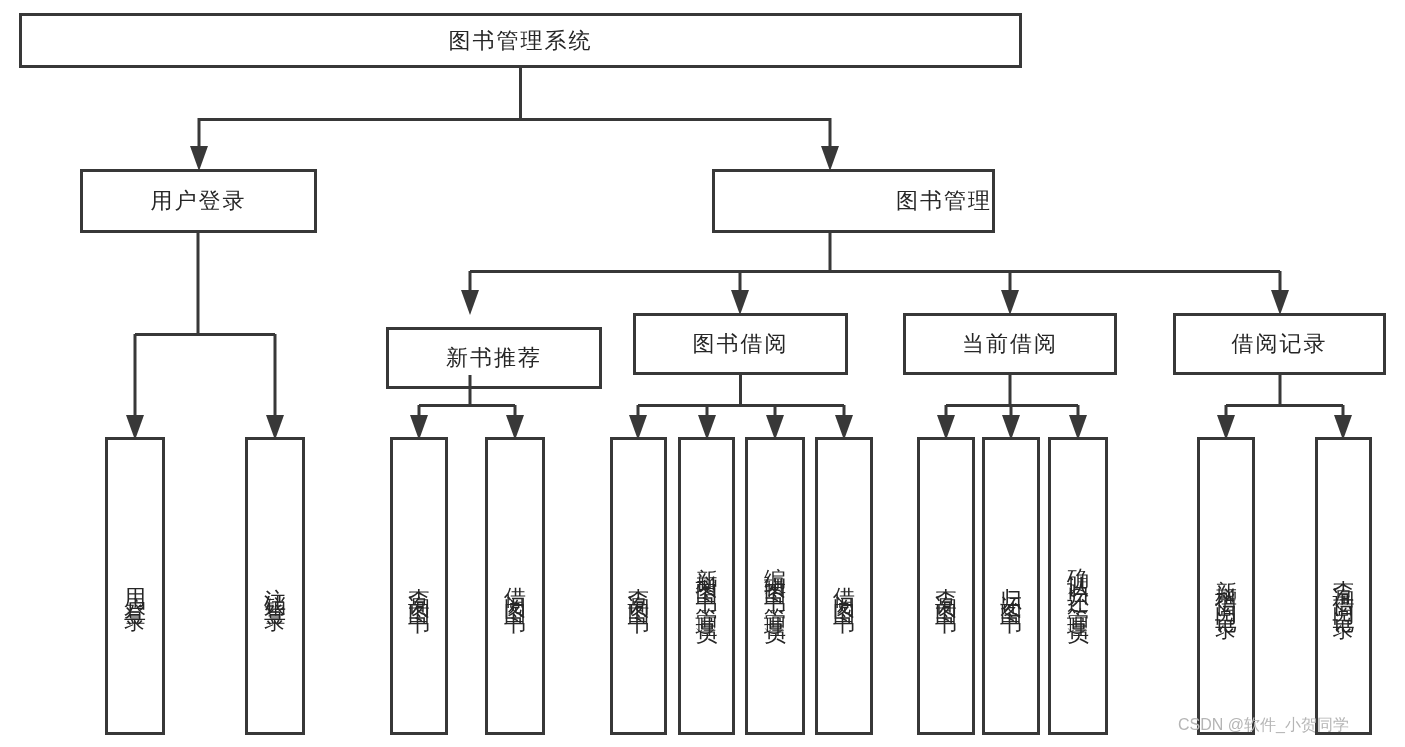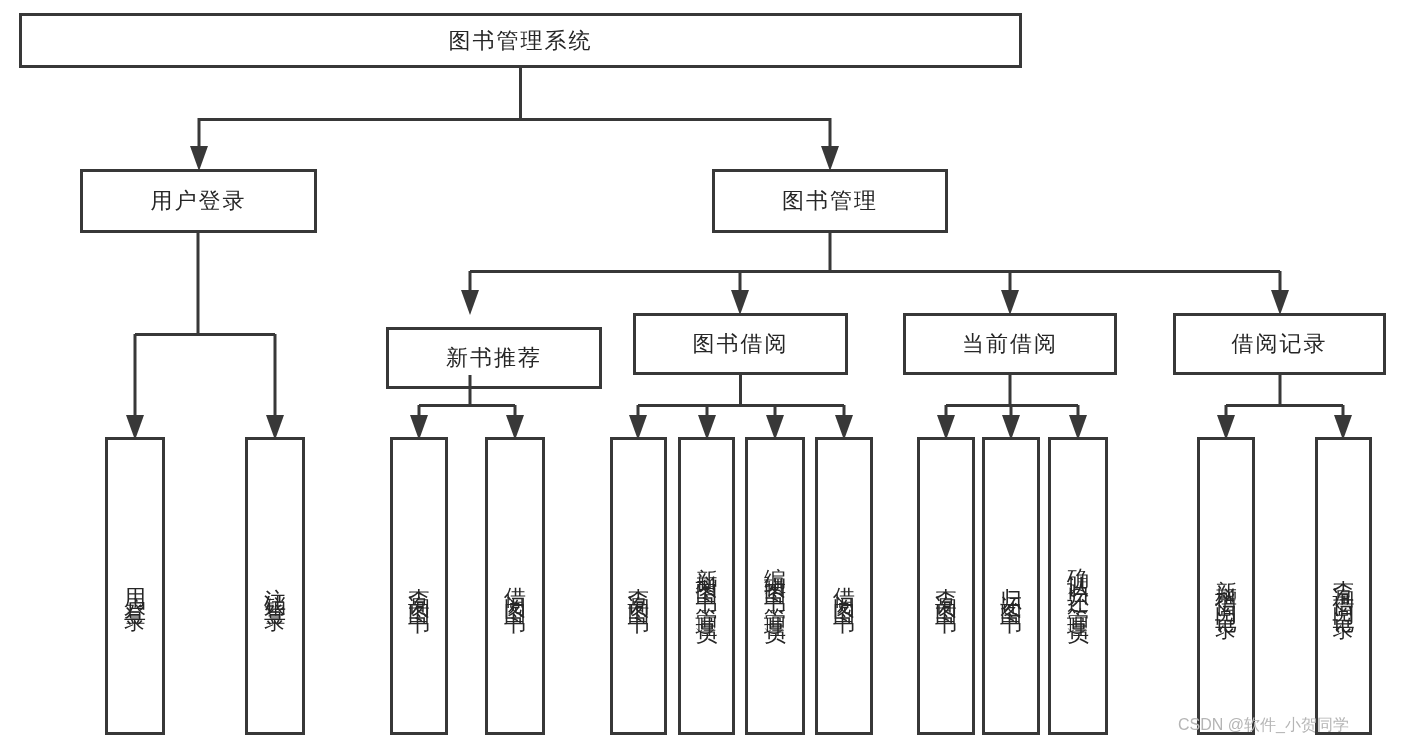--- a/index.html
+++ b/index.html
@@ -26,21 +26,21 @@
     writing-mode: vertical-rl;
     font-size: 22px;
     letter-spacing: 8px;
     line-height: 1;
     white-space: nowrap;
   }
   
   .n-root  { left: 19px;  top: 13px;  width: 1003px; height: 55px; }
   
   .n-login { left: 80px;  top: 169px; width: 237px; height: 64px; }
-  .n-mgmt  { left: 712px; top: 169px; width: 236px; height: 64px; }
+  .n-mgmt  { left: 712px; top: 169px; width: 283px; height: 64px; justify-content: flex-end; }
   
   .n-rec   { left: 362px; top: 327px; width: 216px; height: 62px; margin-left: 24px; }
   .n-bor   { left: 633px; top: 313px; width: 215px; height: 62px; }
   .n-cur   { left: 903px; top: 313px; width: 214px; height: 62px; }
   .n-hist  { left: 1173px;top: 313px; width: 213px; height: 62px; }
   
   .leaf { top: 437px; height: 298px; }
   .l-a1 { left: 105px;  width: 60px; }
   .l-a2 { left: 245px;  width: 60px; }
   .l-b1 { left: 390px;  width: 58px; }

